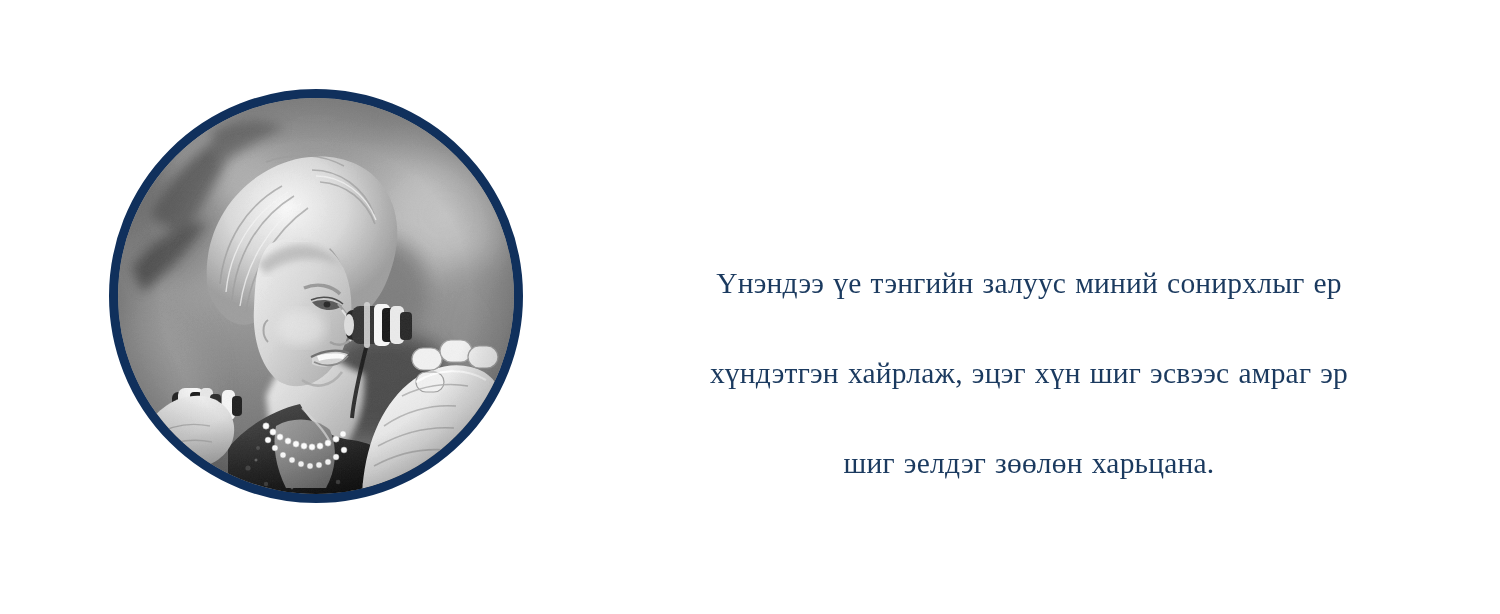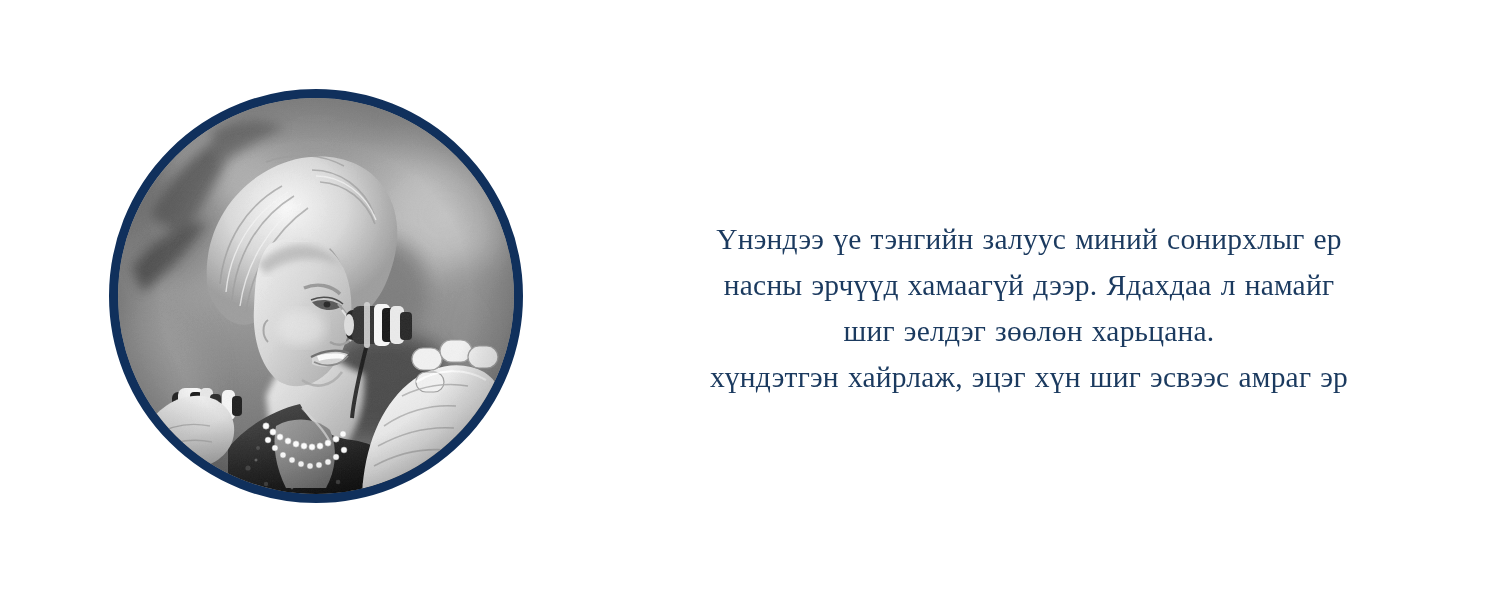--- a/index.html
+++ b/index.html
@@ -48,21 +48,21 @@
     left: 600px;
     top: 186px;
     width: 778px;
     text-align: center;
     color: #1b3a5f;
     font-size: 29.5px;
     line-height: 46px;
     letter-spacing: 0.2px;
     word-spacing: 1.5px;
   }
-  .quote-line { white-space: nowrap; }
+  .quote-line { white-space: nowrap; margin-top: 44px; }
   .quote-line.l2 { letter-spacing: 0.1px; }
 </style>
 </head>
 <body>
 
 <div class="canvas" style="background: rgb(255, 255, 255);">
 
   <div class="portrait-wrap" style="border-color: rgb(16, 48, 92); border-width: 9px;">
     <div class="portrait-inner" aria-label="Black and white photograph of an older smiling woman in profile with short light wavy hair, wearing a double-strand pearl necklace and dark textured jacket, holding small binoculars up toward her eyes">
       <svg class="portrait-photo" viewBox="0 0 400 400" preserveAspectRatio="xMidYMid slice" aria-hidden="true">
@@ -313,18 +313,17 @@
           <stop offset="62%" stop-color="#000" stop-opacity="0"></stop>
           <stop offset="100%" stop-color="#000" stop-opacity=".30"></stop>
         </radialGradient>
         <rect width="400" height="400" fill="url(#vig)"></rect>
       </svg>
     </div>
   </div>
 
   <blockquote class="quote-block" style="color: rgb(27, 58, 95); text-align: center;">
     <div class="quote-line l1">Үнэндээ үе тэнгийн залуус миний сонирхлыг ер</div>
-    <div class="quote-line l3">насны эрчүүд хамаагүй дээр. Ядахдаа л намайг</div>
+    <div class="quote-line l4">хүндэтгэн хайрлаж, эцэг хүн шиг эсвээс амраг эр</div>
     <div class="quote-line l5">шиг эелдэг зөөлөн харьцана.</div>
-    <div class="quote-line l4">хүндэтгэн хайрлаж, эцэг хүн шиг эсвээс амраг эр</div>
   </blockquote>
 
 </div>
 
 </body></html>

